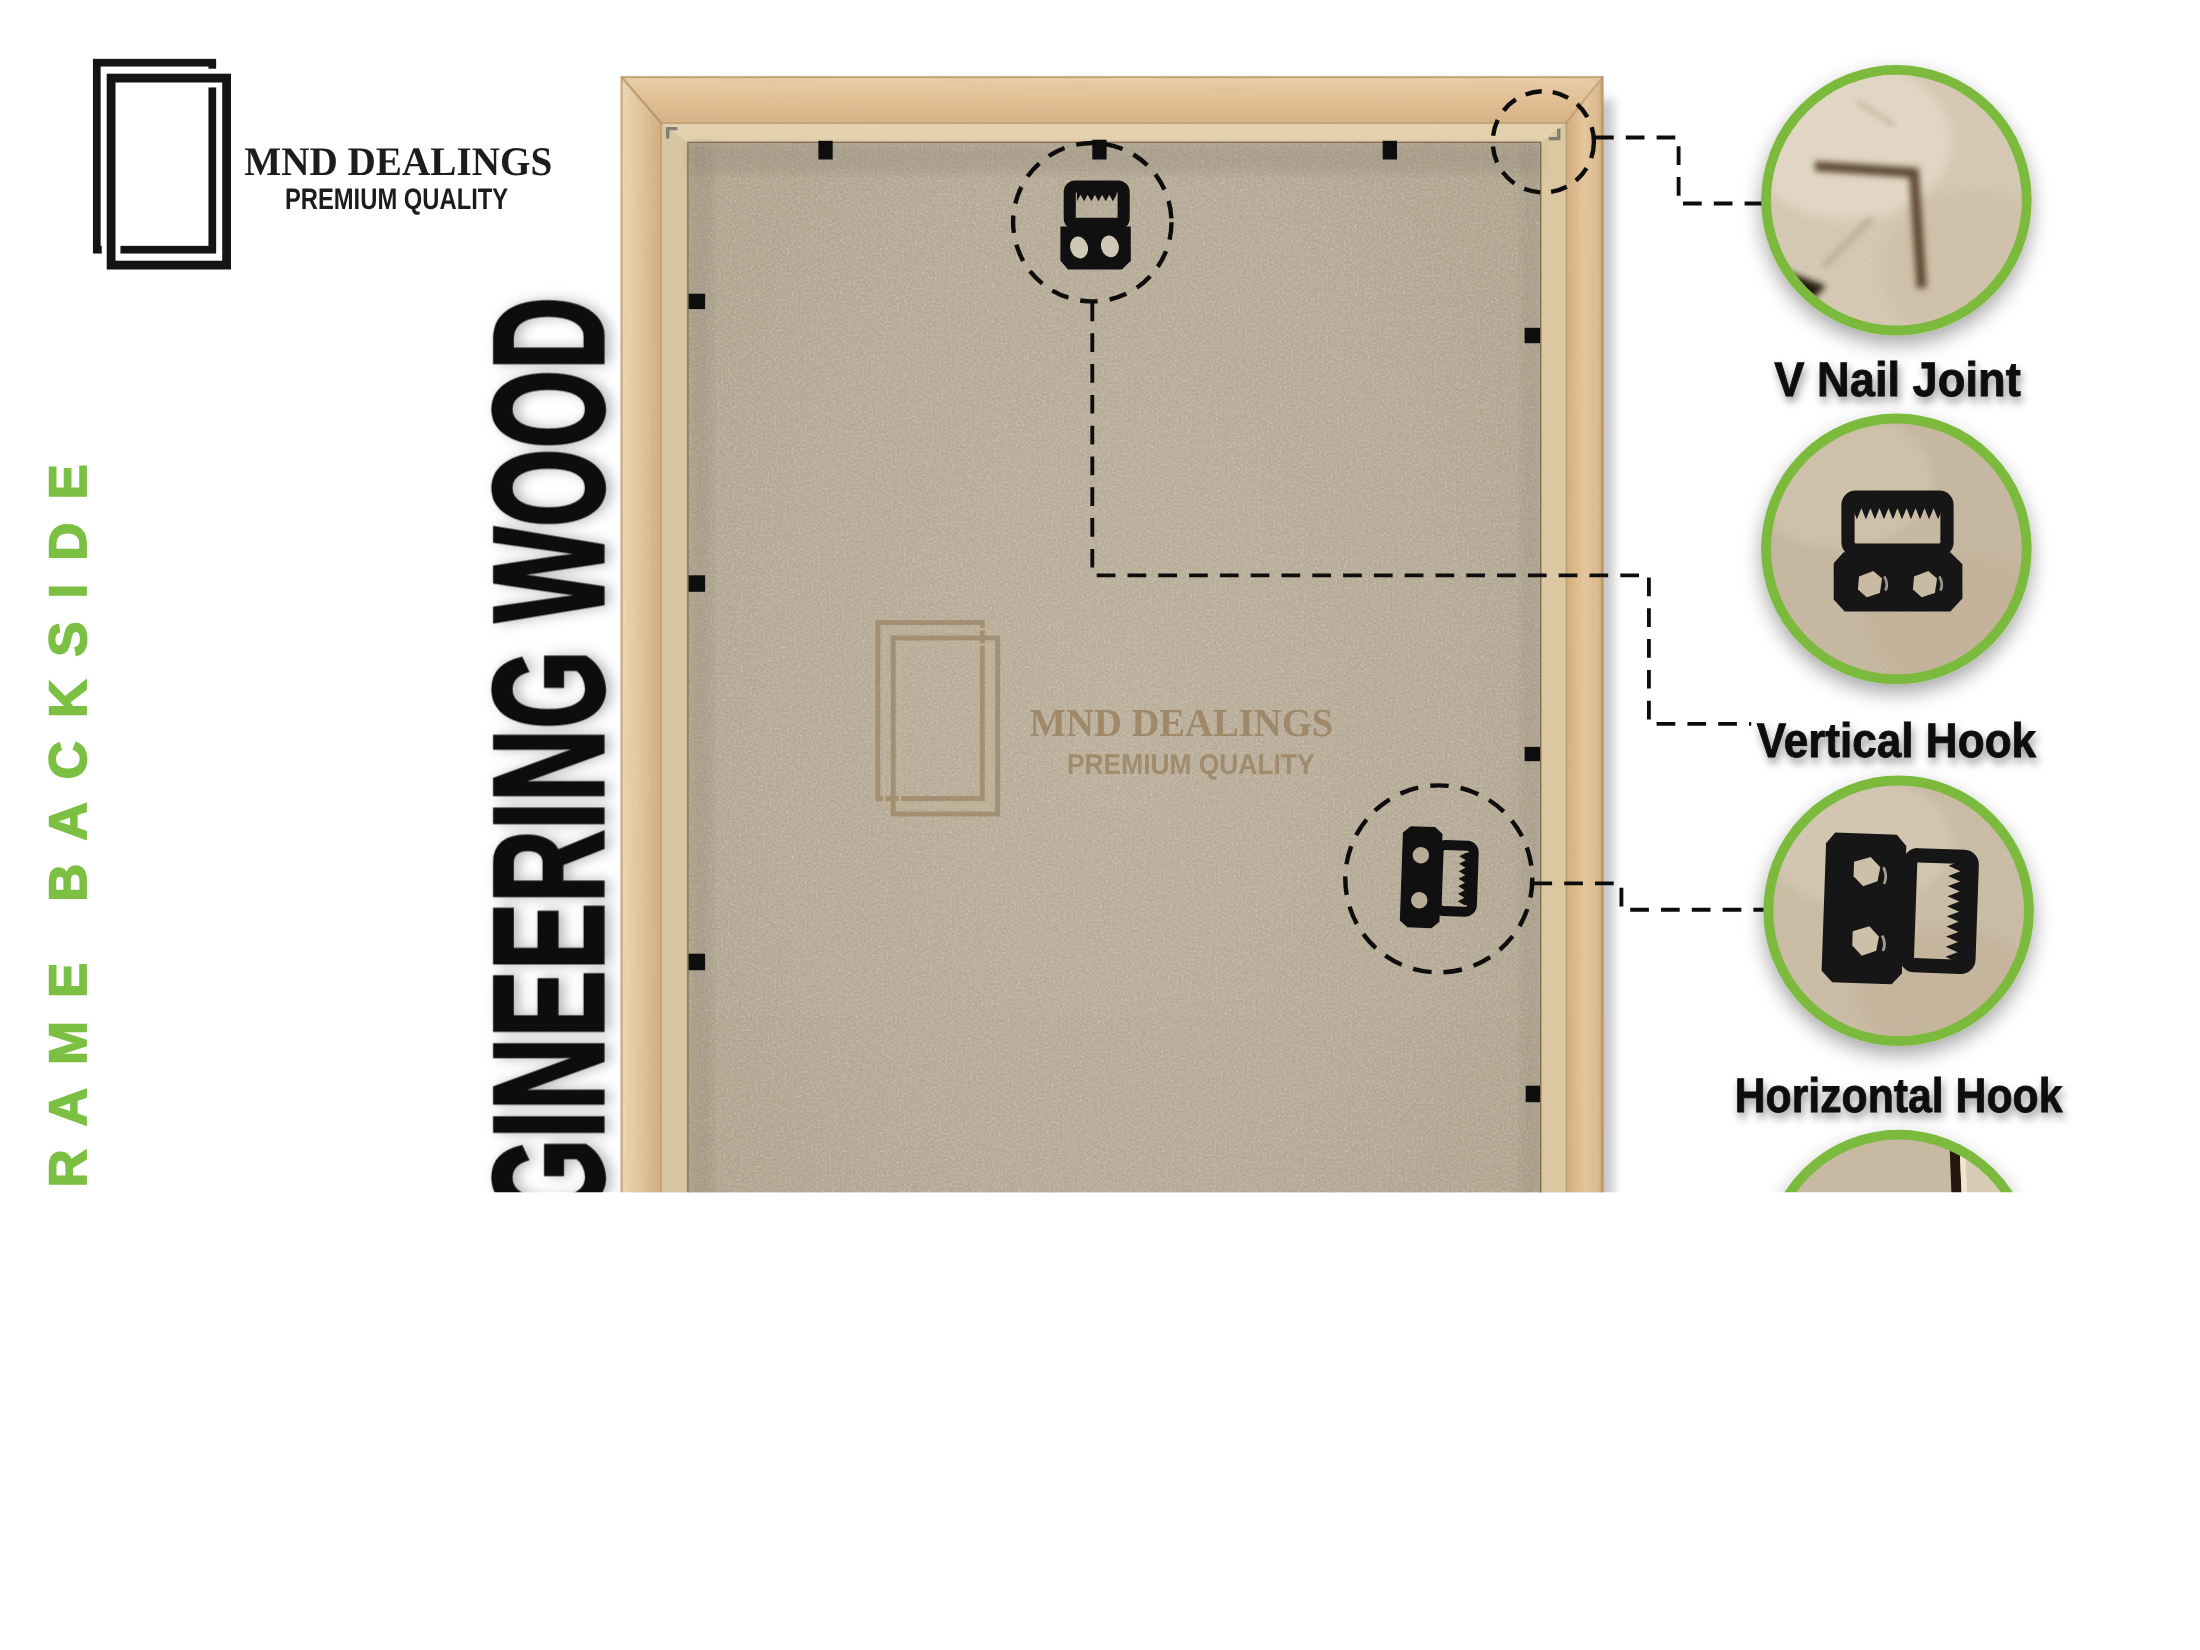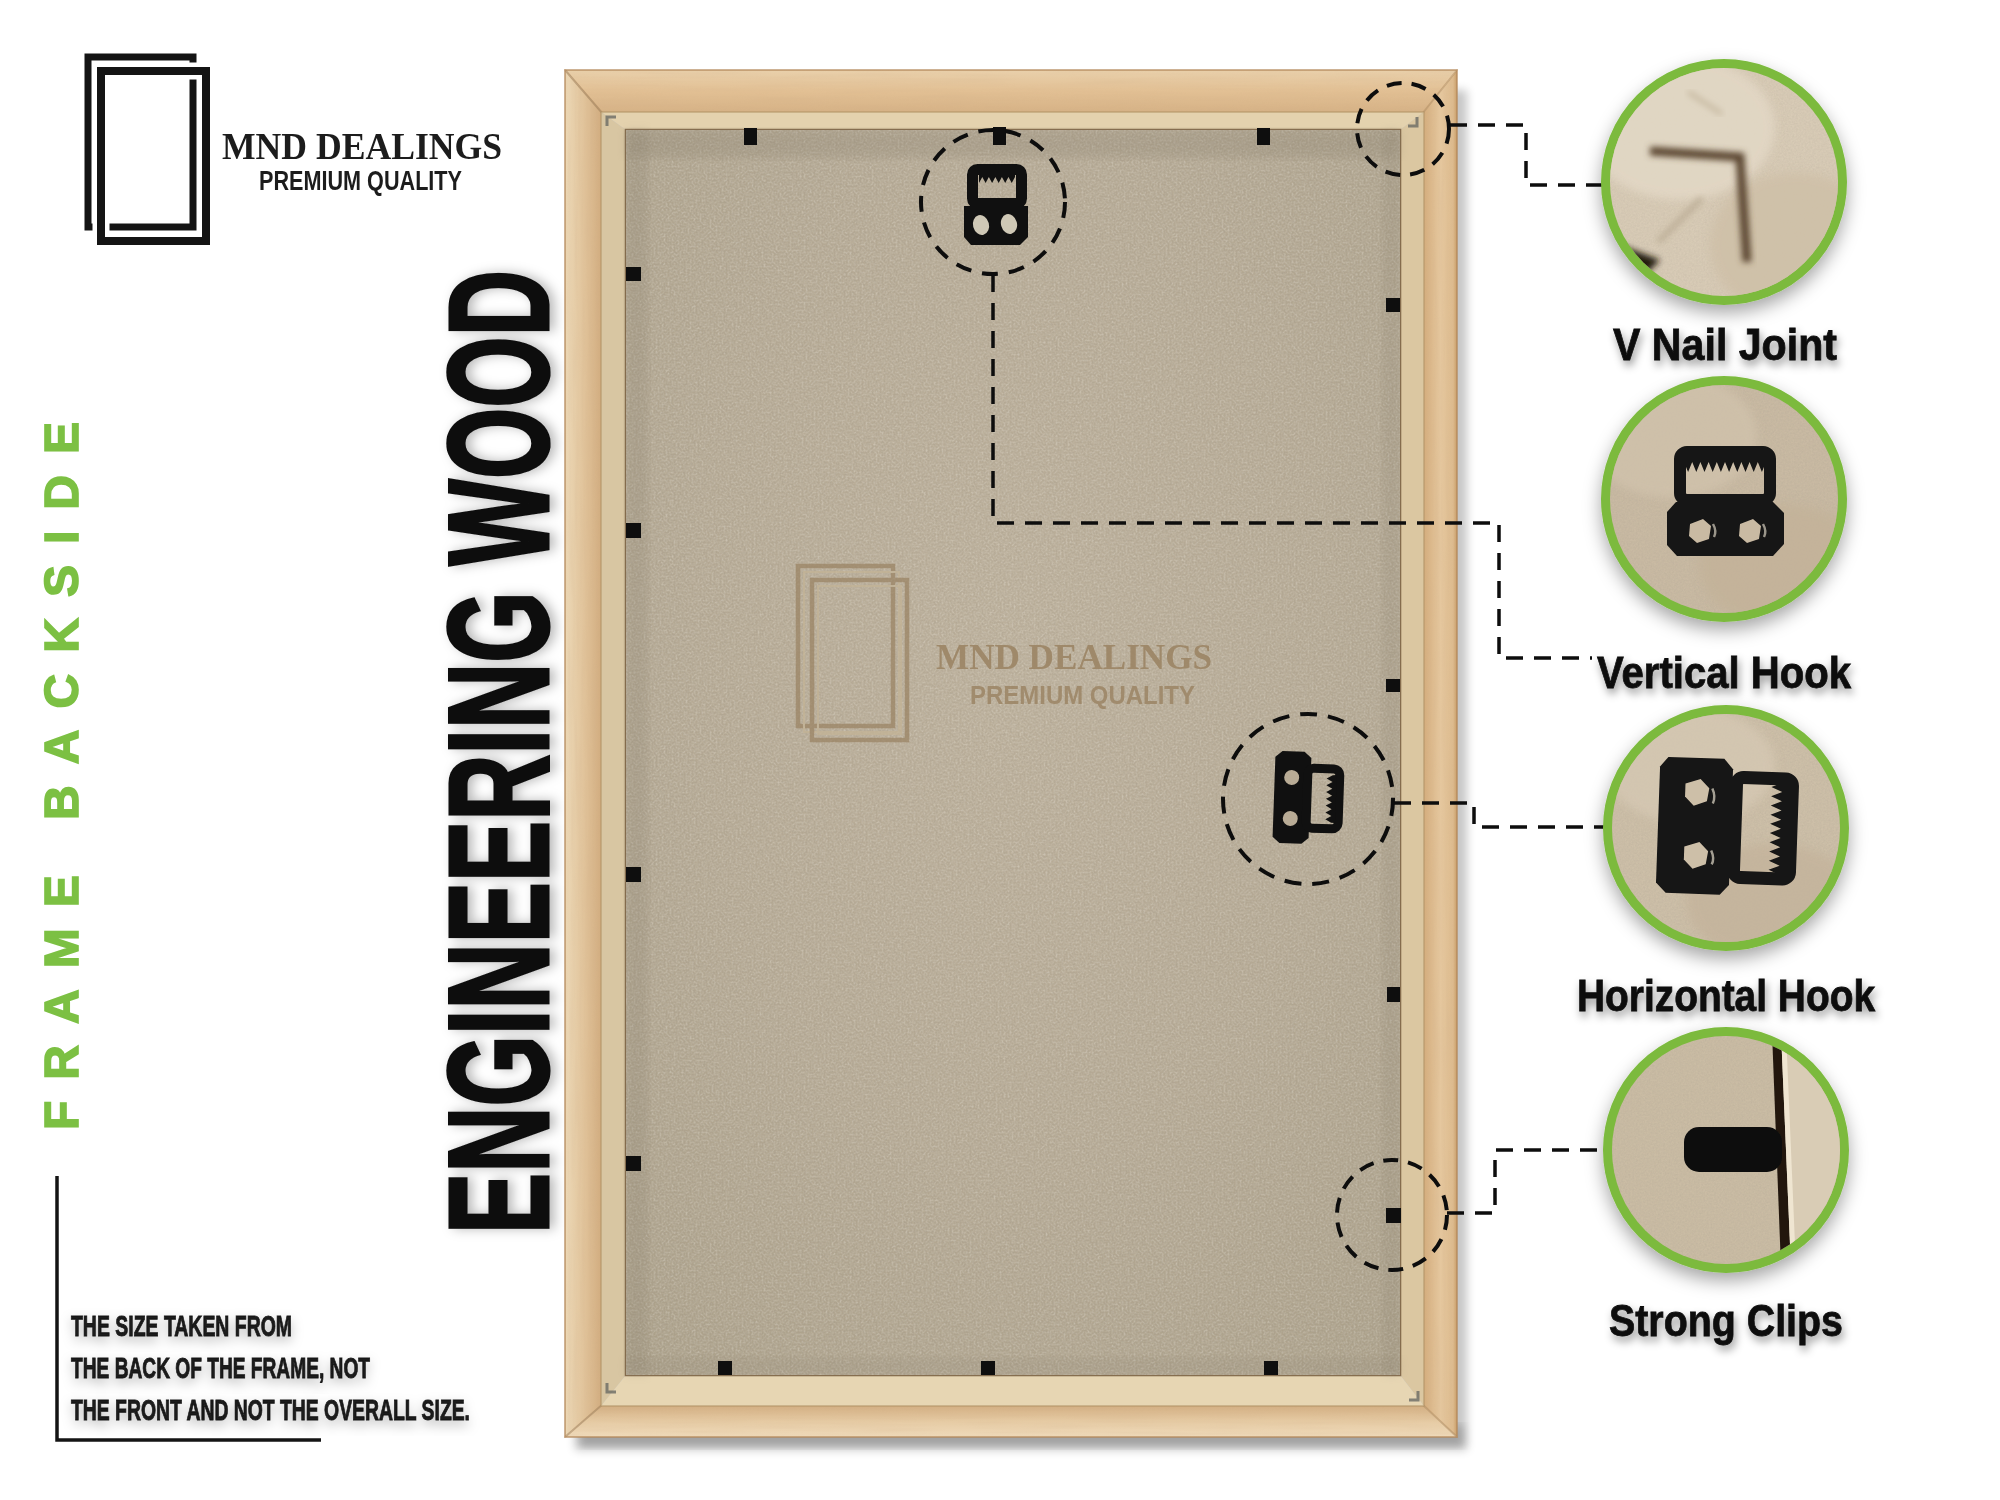--- a/index.html
+++ b/index.html
@@ -1,16 +1,16 @@
 <!DOCTYPE html>
 <html><head>
 <meta charset="utf-8">
 <style>
   html,body{margin:0;padding:0;background:#ffffff;}
-  #stage{position:relative;width:2000px;height:1500px;overflow:hidden;background:#ffffff;
+  #stage{position:relative;width:2000px;height:1084px;overflow:hidden;background:#ffffff;
          font-family:"Liberation Sans", sans-serif;}
   svg{display:block;}
 </style>
 </head>
 <body>
 <div id="stage">
 <svg width="2000" height="1500" viewBox="0 0 2000 1500" xmlns="http://www.w3.org/2000/svg">
 <defs>
 
   <filter id="speckle" x="-5%" y="-5%" width="110%" height="110%">

